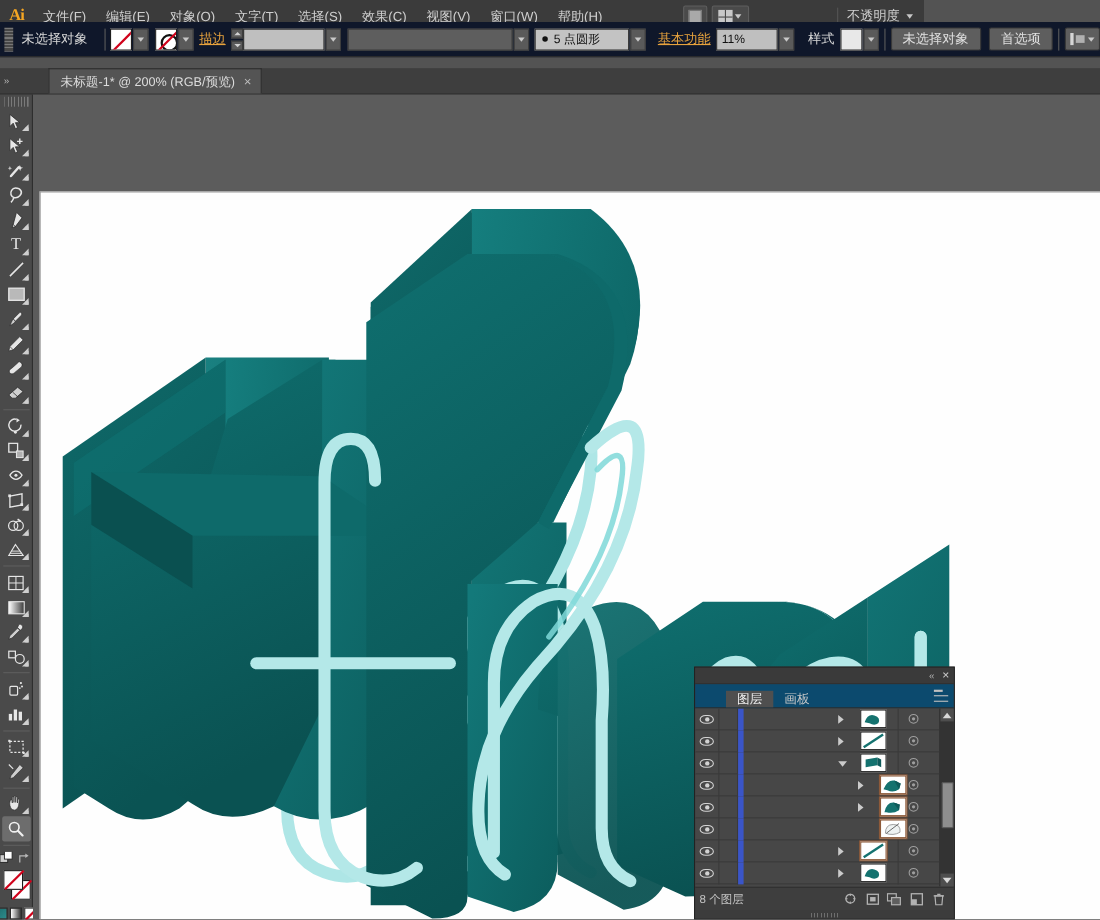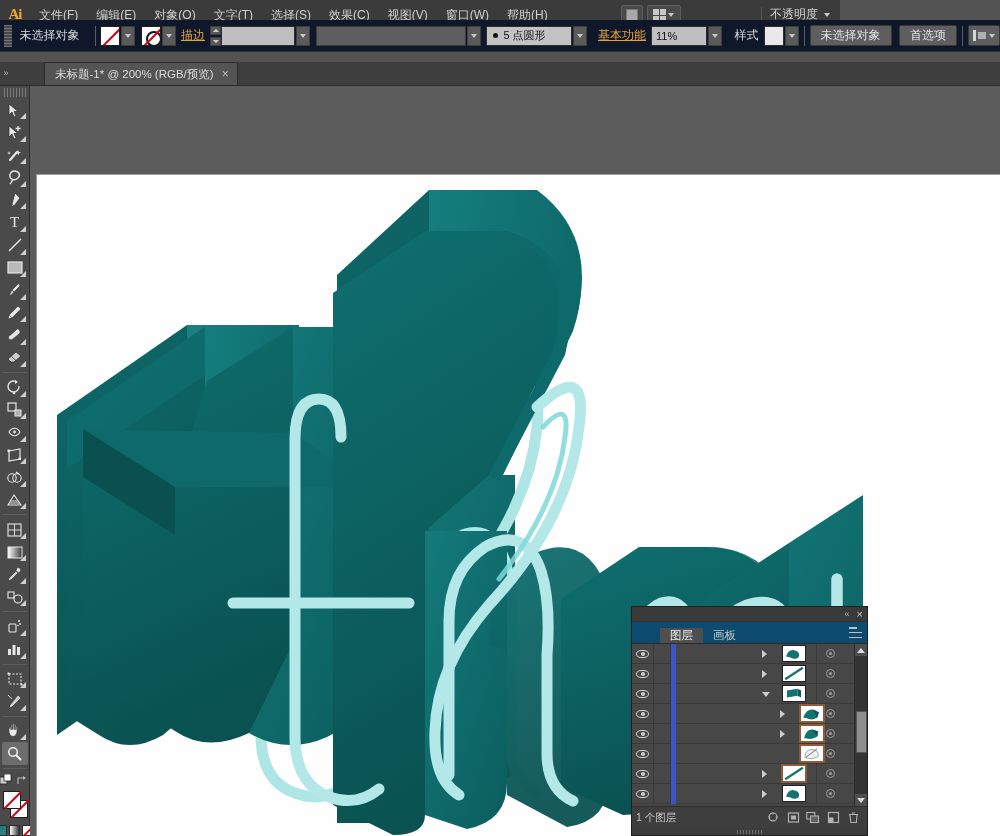--- a/index.html
+++ b/index.html
@@ -1004,21 +1004,21 @@
         <div class="sb-track">
           <div class="sb-thumb"></div>
         </div>
         <div class="sb-arrow">
           <div style="width:0;height:0;border-left:4px solid transparent;border-right:4px solid transparent;border-top:5px solid #d8d8d8;"></div>
         </div>
       </div>
     </div>
 
     <div class="panel-footer">
-      <span class="pf-count">1 个图层</span>
+      <span class="pf-count">8 个图层</span>
       <div class="pf-btn">
         <svg width="13" height="13" viewBox="0 0 13 13">
             <circle cx="6" cy="6" r="4" fill="none" stroke="#b2b2b2" stroke-width="1.2"></circle>
             <path d="M6 1.5 v2 M6 8.5 v2 M1.5 6 h2 M8.5 6 h2" stroke="#b2b2b2" stroke-width="1"></path>
           </svg>
       </div>
       <div class="pf-btn">
         <svg width="13" height="13" viewBox="0 0 13 13">
             <rect x="1.5" y="2" width="10" height="9" fill="none" stroke="#b2b2b2" stroke-width="1.2"></rect>
             <rect x="4" y="4.5" width="5" height="4" fill="#b2b2b2"></rect>

